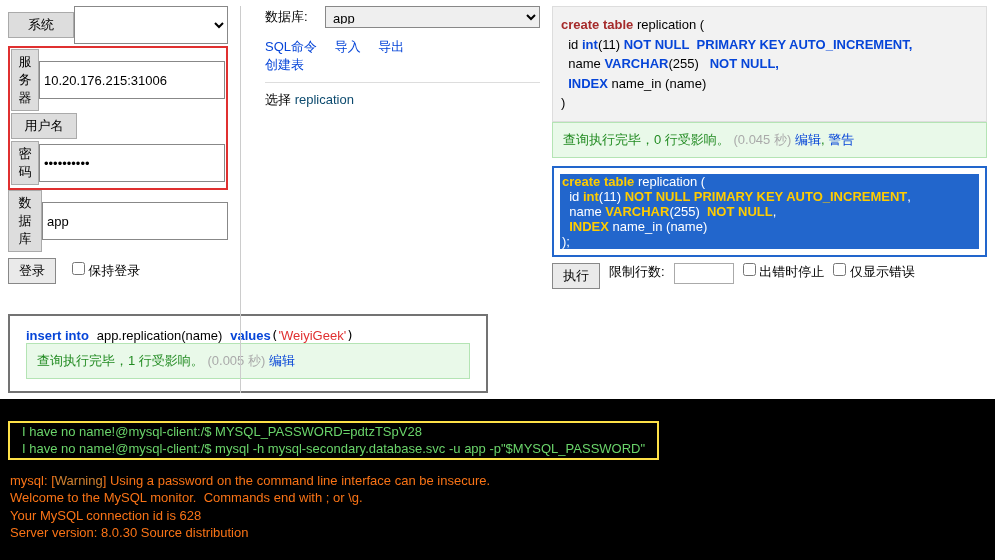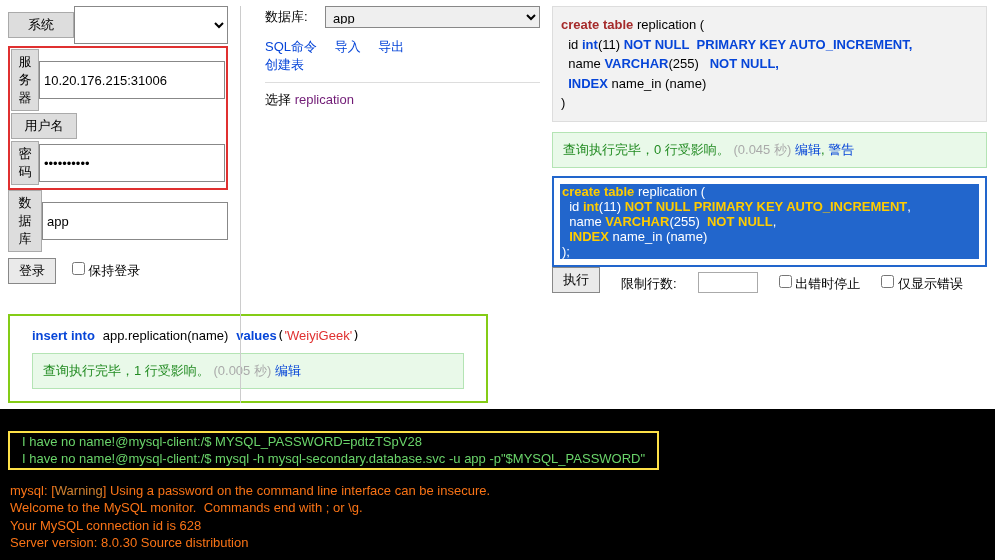--- a/index.html
+++ b/index.html
@@ -15,35 +15,35 @@
 .btn{border:1px solid #888;background:#eaeaea;padding:3px 10px;cursor:pointer}
 .login-row{margin-top:6px}
 .cb{margin-left:12px}
 .col2 .dbrow{display:flex;align-items:center;margin-bottom:10px}
 .col2 .dbrow .lbl{width:60px}
 .col2 select{flex:1;border:1px solid #888;padding:3px;height:22px}
 .links{margin:8px 0}
 .links a{color:#0645d8;text-decoration:none;margin-right:14px;cursor:pointer}
 .links .bold{font-weight:normal}
 .sep{border-top:1px solid #ddd;margin:8px 0}
-.sel{color:#701a75}
-.insert-box{border:2px solid #84cc16;padding:12px 22px;margin-top:30px;width:480px}
+.sel{color:#0c4a6e}
+.insert-box{border:2px solid #737373;padding:12px 16px;margin-top:30px;width:480px}
 .sql{font-family:Consolas,monospace}
 .kw{color:#0645d8;font-weight:bold}
 .str{color:#e03030}
-.success{background:#e9f9e9;border:1px solid #b4e4b4;padding:8px 10px;margin-top:10px;color:#228b22}
+.success{background:#e9f9e9;border:1px solid #b4e4b4;padding:8px 10px;color:#228b22}
 .success .secs{color:#aaa;font-weight:normal}
 .success a{color:#0645d8;text-decoration:none}
 .sql-block{background:#f2f2f2;border:1px solid #ddd;padding:8px;font-family:Consolas,monospace;line-height:1.5}
 .sql-block .kw{color:#a52a2a}
 .sql-block .blue{color:#0645d8;font-weight:normal}
 .sql-edit{border:2px solid #2266cc;padding:6px;margin-top:8px;font-family:Consolas,monospace}
 .sql-edit .line{background:#2266cc;color:#fff;padding:0 2px}
 .sql-edit .kw2{color:#ffcc00;font-weight:bold}
-.exec-row{display:flex;align-items:flex-end;gap:21px}
+.exec-row{margin-top:6px;display:flex;align-items:flex-start;gap:9px}
 .exec-row input[type=number]{width:60px;border:1px solid #aaa;padding:2px}
 .terminal{background:#000;color:#ccc;font-family:Consolas,monospace;font-size:13px;padding:6px 10px;line-height:1.35;white-space:pre;overflow:hidden}
 .term-hl{border:2px solid #fde047;display:inline-block;padding:0 12px;margin:-2px -2px 12px}
 .g{color:#6ad46a}
 .w{color:#f97316}
 .o{color:#d08030}
 </style>
 </head>
 <body>
 

